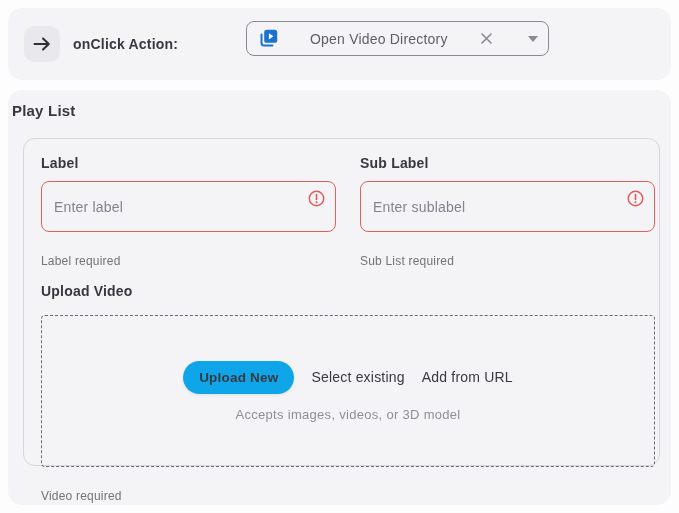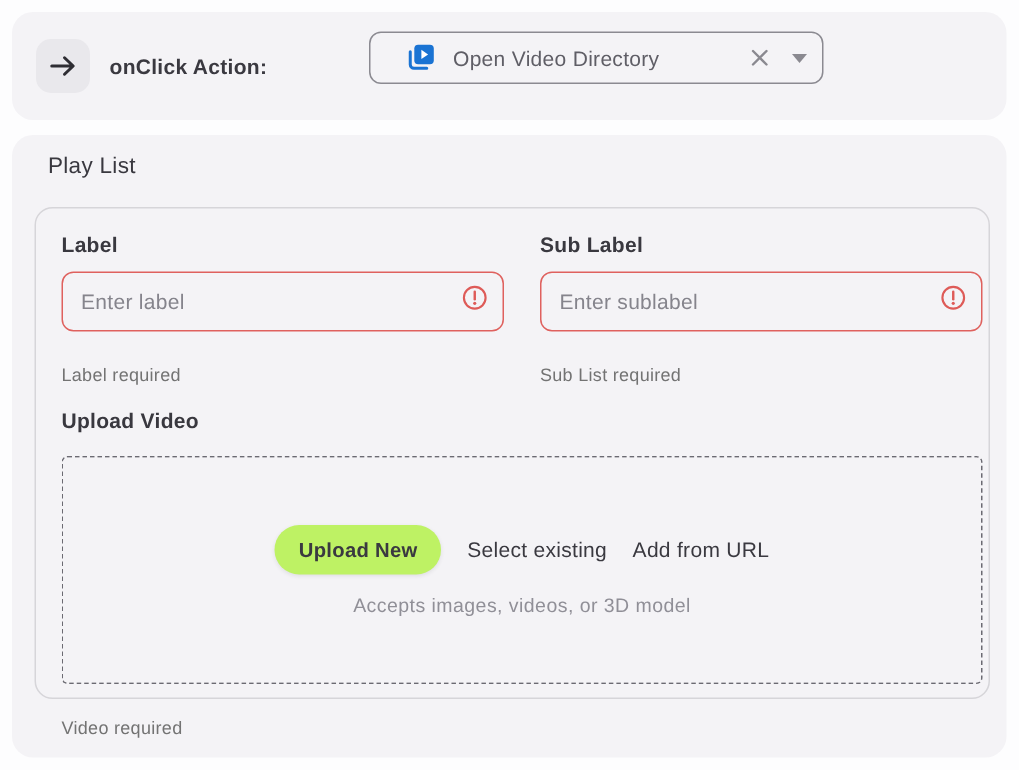--- a/index.html
+++ b/index.html
@@ -41,23 +41,24 @@
     letter-spacing:.2px;
   }
   .dropdown {
     position:absolute;
     left:238px; top:13px;
     width:303px; height:35px;
     border:1px solid #8b8a91;
     border-radius:8px;
     display:flex;
     align-items:center;
-    padding:0 10px 0 23px;
+    padding:0 10px 0 11px;
     cursor:pointer;
     background:transparent;
+    gap:20px;
   }
   .dd-icon { flex:0 0 auto; display:flex; }
   .dd-value {
     flex:1 1 auto;
     margin-left:11px;
     font-size:14px;
     color:#5f5e66;
     letter-spacing:.2px;
     white-space:nowrap;
     overflow:hidden;
@@ -70,23 +71,23 @@
     border-right:5px solid transparent;
     border-top:6px solid #8a8990;
   }
   
   .playlist-card {
     top:90px;
     height:415px;
   }
   .playlist-title {
     position:absolute;
-    left:24px; top:12px;
+    left:4px; top:12px;
     font-size:15px;
-    font-weight:400;
+    font-weight:700;
     color:#39383f;
     letter-spacing:.2px;
   }
   .inner-card {
     position:absolute;
     left:15px; top:48px;
     width:637px; height:328px;
     border:1px solid #d6d5d9;
     border-radius:12px;
     padding:16px 4px 16px 17px;
@@ -98,21 +99,21 @@
   }
   .field-label {
     font-size:14px;
     font-weight:700;
     color:#39383f;
     letter-spacing:.2px;
     margin-bottom:10px;
   }
   .input-wrap { position:relative; }
   .text-input {
-    width:100%; height:40px;
+    width:100%; height:51px;
     border:1px solid #df615e;
     border-radius:8px;
     background:transparent;
     padding:0 36px 0 12px;
     font-family:"Liberation Sans", sans-serif;
     font-size:14px;
     color:#701a75;
     letter-spacing:.2px;
     outline:none;
   }
@@ -138,21 +139,21 @@
     display:flex;
     flex-direction:column;
     align-items:center;
     justify-content:center;
   }
   .dz-row {
     display:flex;
     align-items:center;
   }
   .upload-new-btn {
-    background:#bef264;
+    background:#0ea5e9;
     border:none;
     border-radius:17px;
     padding:9px 16px;
     font-family:"Liberation Sans", sans-serif;
     font-size:13.5px;
     font-weight:700;
     color:#3a3940;
     letter-spacing:.2px;
     box-shadow:0 1px 3px rgba(40,40,50,.10);
     cursor:pointer;

